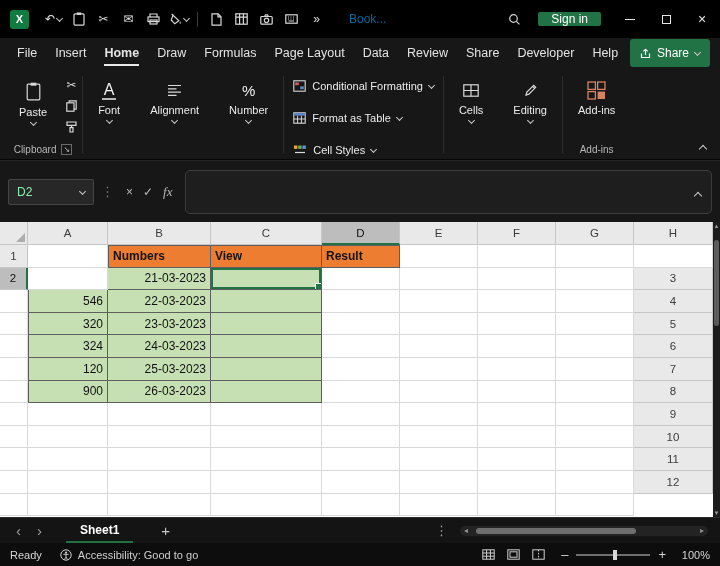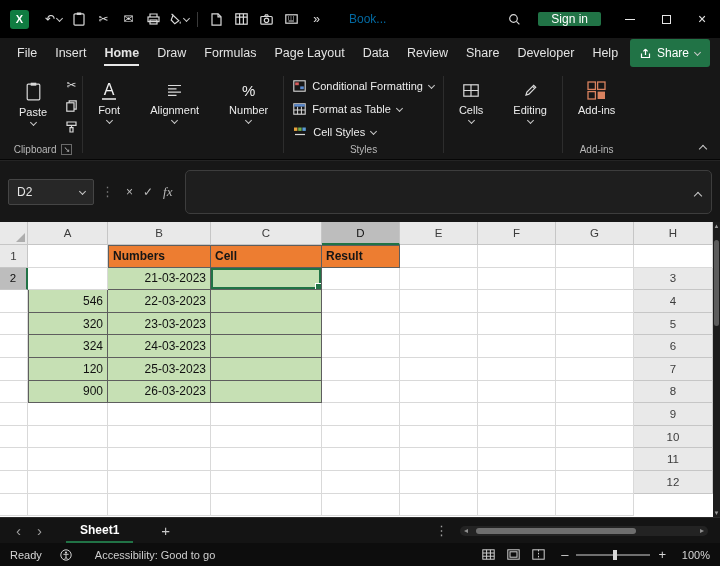--- a/index.html
+++ b/index.html
@@ -36,28 +36,28 @@
   .rsep {width:1px; background:#2d2d2d; margin:6px 0;}
   .bigbtn {display:flex; flex-direction:column; align-items:center; gap:3px; padding:3px 10px; font-size:11px; color:#ececec; margin-top:4px; white-space:nowrap;}
   .icArea {height:22px; display:flex; align-items:center; justify-content:center;}
   .chv {display:inline-block; width:5px; height:5px; border-right:1.4px solid #c9c9c9; border-bottom:1.4px solid #c9c9c9; transform:rotate(45deg); margin-top:-1px;}
   .chvup {display:inline-block; width:6px; height:6px; border-left:1.6px solid #c9c9c9; border-top:1.6px solid #c9c9c9; transform:rotate(45deg); margin-top:3px;}
   .clipwrap {display:flex; gap:9px;}
   .minicol {display:flex; flex-direction:column; gap:8px; padding-top:6px; align-items:center;}
   .mini {font-size:12px; color:#dedede; height:13px; display:flex; align-items:center;}
   .fontA {font-size:16px; color:#f0f0f0; border-bottom:2px solid #b9b9b9; line-height:17px; padding:0 2px;}
   .pct {font-size:15px; color:#f0f0f0;}
-  .stylecol {display:flex; flex-direction:column; gap:4px; align-items:flex-start; margin-top:4px;}
+  .stylecol {display:flex; flex-direction:column; gap:13px; align-items:flex-start; margin-top:4px;}
   .stylerow {display:flex; align-items:center; gap:6px; font-size:11px; color:#ececec; height:19px; padding:0 4px; white-space:nowrap;}
   .launcher {font-size:8px; color:#b8b8b8; border:1px solid #6a6a6a; width:11px; height:11px; display:flex; align-items:center; justify-content:center; line-height:1;}
   #ribcollapse {position:absolute; right:14px; bottom:7px;}
 
   
   #formulabar {position:absolute; top:160px; left:0; width:720px; height:62px; background:#171717; display:flex; align-items:center; padding:0 8px; border-top:1px solid #242424;}
-  .namebox {width:86px; height:26px; background:#272727; border:1px solid #454545; border-radius:2px; display:flex; align-items:center; justify-content:space-between; padding:0 8px; font-size:12px; color:#e5e5e5;}
+  .namebox {width:86px; height:26px; background:#272727; border:1px solid #454545; border-radius:2px; display:flex; align-items:center; justify-content:space-between; padding:0 8px; font-size:12px; color:#86efac;}
   .fsep {color:#7a7a7a; font-size:13px; margin:0 7px;}
   .fbtn {color:#b9b9b9; font-size:12px; margin:0 5px;}
   .fx {font-style:italic; font-family:"Liberation Serif", serif; font-size:13px;}
   .finput {flex:1; height:44px; background:#1e1e1e; border:1px solid #3d3d3d; border-radius:5px; margin-left:8px; position:relative; display:flex; align-items:center; padding:0 26px 0 10px; font-size:12px; color:#fff;}
   .fcollapse {position:absolute; right:10px; top:19px;}
 
   
   #sheet {position:absolute; top:222px; left:0; width:713px; height:295px; background:#fff; overflow:hidden;}
   .colhead,.rowhead {background:#e9e9e9; color:#3c3c3c; font-size:11.5px; display:flex; align-items:center; justify-content:center; border-right:1px solid #c6c6c6; border-bottom:1px solid #c6c6c6;}
   .selhead {background:#bdbdbd; border-bottom:2px solid var(--accent); color:#101010;}
@@ -84,21 +84,21 @@
   .sheettab {height:100%; display:flex; align-items:center; padding:0 14px; margin-left:16px; color:#fff; font-weight:700; font-size:12px; border-bottom:2px solid var(--accent);justify-content:flex-end;}
   .addsheet {color:#c9c9c9; font-size:15px; margin-left:22px; padding:0 6px;}
   .tkebab {margin-left:auto; color:#9f9f9f; font-size:13px; padding:0 8px;}
   .hscroll {width:248px; height:10px; background:#232323; border-radius:5px; position:relative; margin:0 4px; display:flex; align-items:center; justify-content:space-between; padding:0 4px;}
   .harrow {color:#8f8f8f; font-size:8px; line-height:1;}
   .hthumb {position:absolute; left:16px; top:2px; width:160px; height:6px; background:#6e6e6e; border-radius:3px;}
 
   
   #statusbar {position:absolute; top:543px; left:0; width:720px; height:23px; background:#0d0d0d; display:flex; align-items:center; font-size:11px; color:#d6d6d6; padding:0 10px;}
   .sready {margin-right:18px;}
-  .sacc {display:flex; align-items:center; gap:23px; color:#cfcfcf;}
+  .sacc {display:flex; align-items:center; gap:6px; color:#cfcfcf;}
   .sviews {margin-left:auto; display:flex; align-items:center; gap:12px;}
   .szoomer {display:flex; align-items:center; gap:8px; margin-left:16px;}
   .ztrack {width:74px; height:2px; background:#6f6f6f; position:relative;}
   .zthumb {position:absolute; left:50%; top:-4px; width:4px; height:10px; background:#d8d8d8;}
   .zpm {font-size:13px; color:#d6d6d6; line-height:1;}
   .zpct {width:36px; text-align:right;}
 </style>
 </head>
 <body>
 
@@ -385,21 +385,21 @@
       <div class="colhead">B</div>
       <div class="colhead">C</div>
       <div class="colhead selhead">D</div>
       <div class="colhead">E</div>
       <div class="colhead">F</div>
       <div class="colhead">G</div>
       <div class="colhead">H</div>
       <div class="rowhead">1</div>
       <div class="cell"></div>
       <div class="cell thead tb tbl tbt">Numbers</div>
-      <div class="cell thead tb tbt">Cell</div>
+      <div class="cell thead tb tbt">View</div>
       <div class="cell thead tb tbt">Result</div>
       <div class="cell"></div>
       <div class="cell"></div>
       <div class="cell"></div>
       <div class="cell"></div>
       <div class="rowhead selrowhead">2</div>
       <div class="cell"></div>
       <div class="cell tdata tb rt">21-03-2023</div>
       <div class="cell tdata tb selcell"></div>
       <div class="cell"></div>

